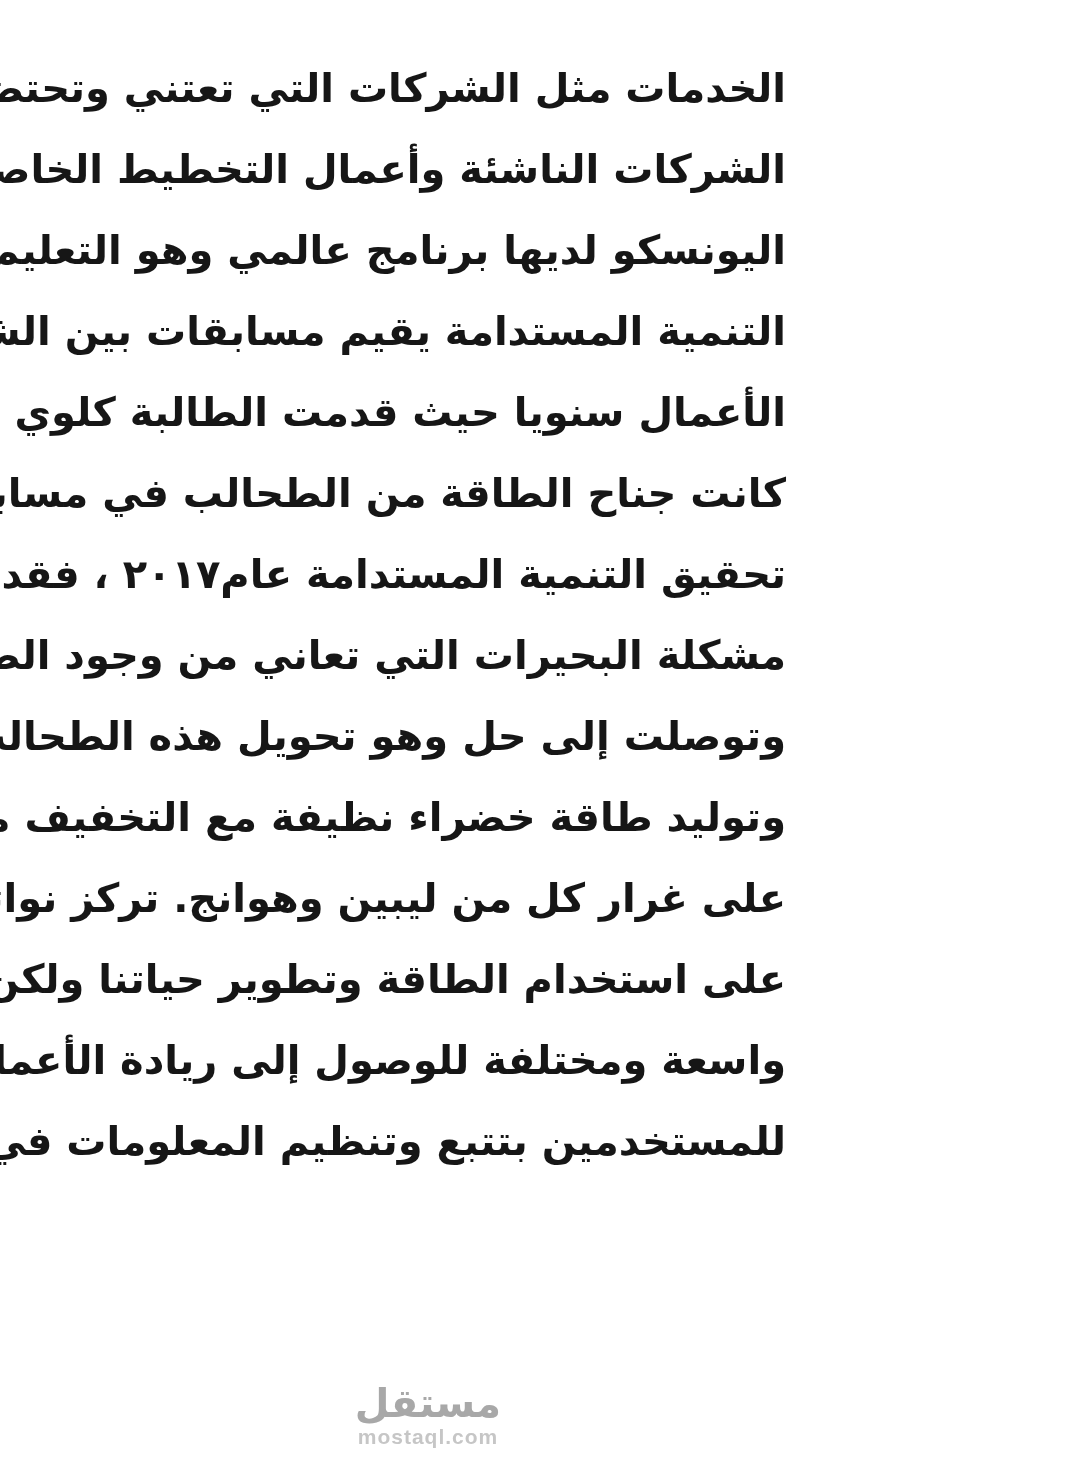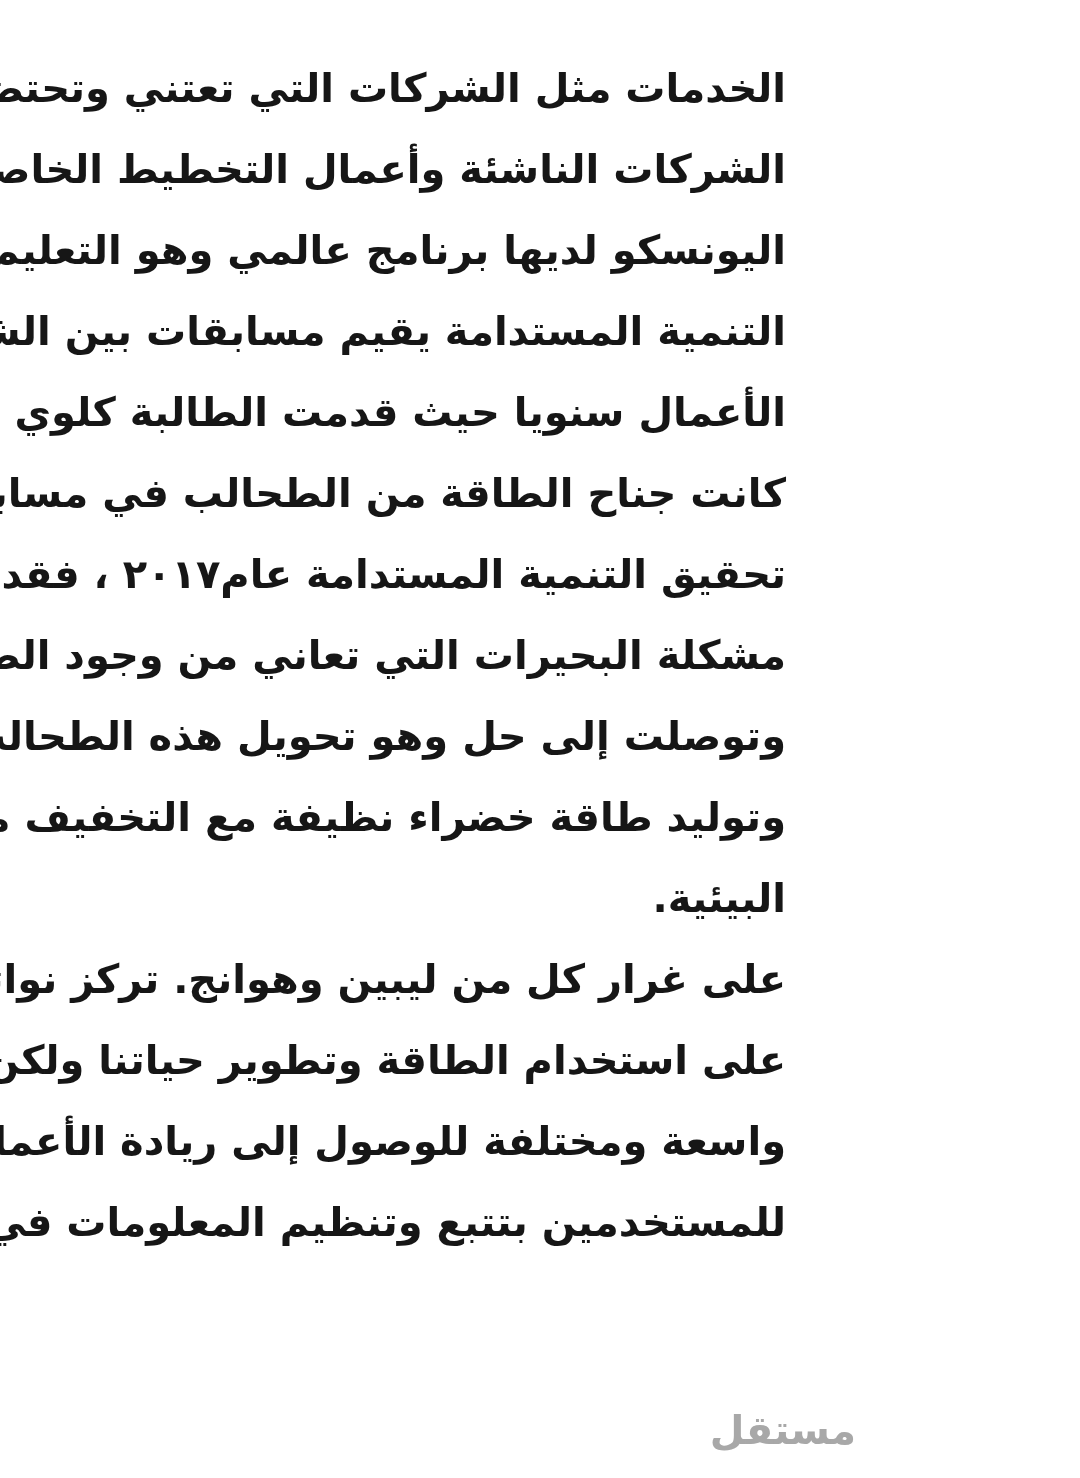--- a/index.html
+++ b/index.html
@@ -34,20 +34,21 @@
     color: #161616;
     line-height: 81px;
     white-space: nowrap;
     letter-spacing: 0.5px;
   }
   .watermark {
     position: absolute;
     left: 0;
     right: 0;
     bottom: 28px;
+    text-align: center;
   }
   .wm-logo {
     direction: rtl;
     font-size: 40px;
     font-weight: bold;
     color: #a8a8a8;
     line-height: 1.0;
   }
   .wm-url {
     font-size: 21px;
@@ -67,24 +68,24 @@
     <div class="line">الخدمات مثل الشركات التي تعتني وتحتضن نشاطات</div>
     <div class="line">الشركات الناشئة وأعمال التخطيط الخاصة بها ، منظمات مثل</div>
     <div class="line">اليونسكو لديها برنامج عالمي وهو التعليم من أجل تحقيق</div>
     <div class="line">التنمية المستدامة يقيم مسابقات بين الشباب في ريادة</div>
     <div class="line">الأعمال سنويا حيث قدمت الطالبة كلوي هوانج فكرتها التي</div>
     <div class="line">كانت جناح الطاقة من الطحالب في مسابقة التعليم من أجل</div>
     <div class="line">تحقيق التنمية المستدامة عام٢٠١٧ ، فقد لاحظت هوانج</div>
     <div class="line">مشكلة البحيرات التي تعاني من وجود الطحالب بكميات كبيرة</div>
     <div class="line">وتوصلت إلى حل وهو تحويل هذه الطحالب إلي وقود عضوي</div>
     <div class="line">وتوليد طاقة خضراء نظيفة مع التخفيف من مشكلة الطحالب</div>
-    <div class="line">البيئية.</div>
     <div class="line">على غرار كل من ليبين وهوانج. تركز نواتج ريادة الأعمال</div>
     <div class="line">على استخدام الطاقة وتطوير حياتنا ولكن أيضا تعرض طرقا</div>
     <div class="line">واسعة ومختلفة للوصول إلى ريادة الأعمال. كان تركيز ليبين</div>
     <div class="line">للمستخدمين بتتبع وتنظيم المعلومات في عملهم و حياتهم</div>
   </div>
 
   <div class="watermark">
     <div class="wm-logo" dir="rtl">مستقل</div>
+    <div class="wm-url">mostaql.com</div>
   </div>
 
 </div>
 
 </body></html>

